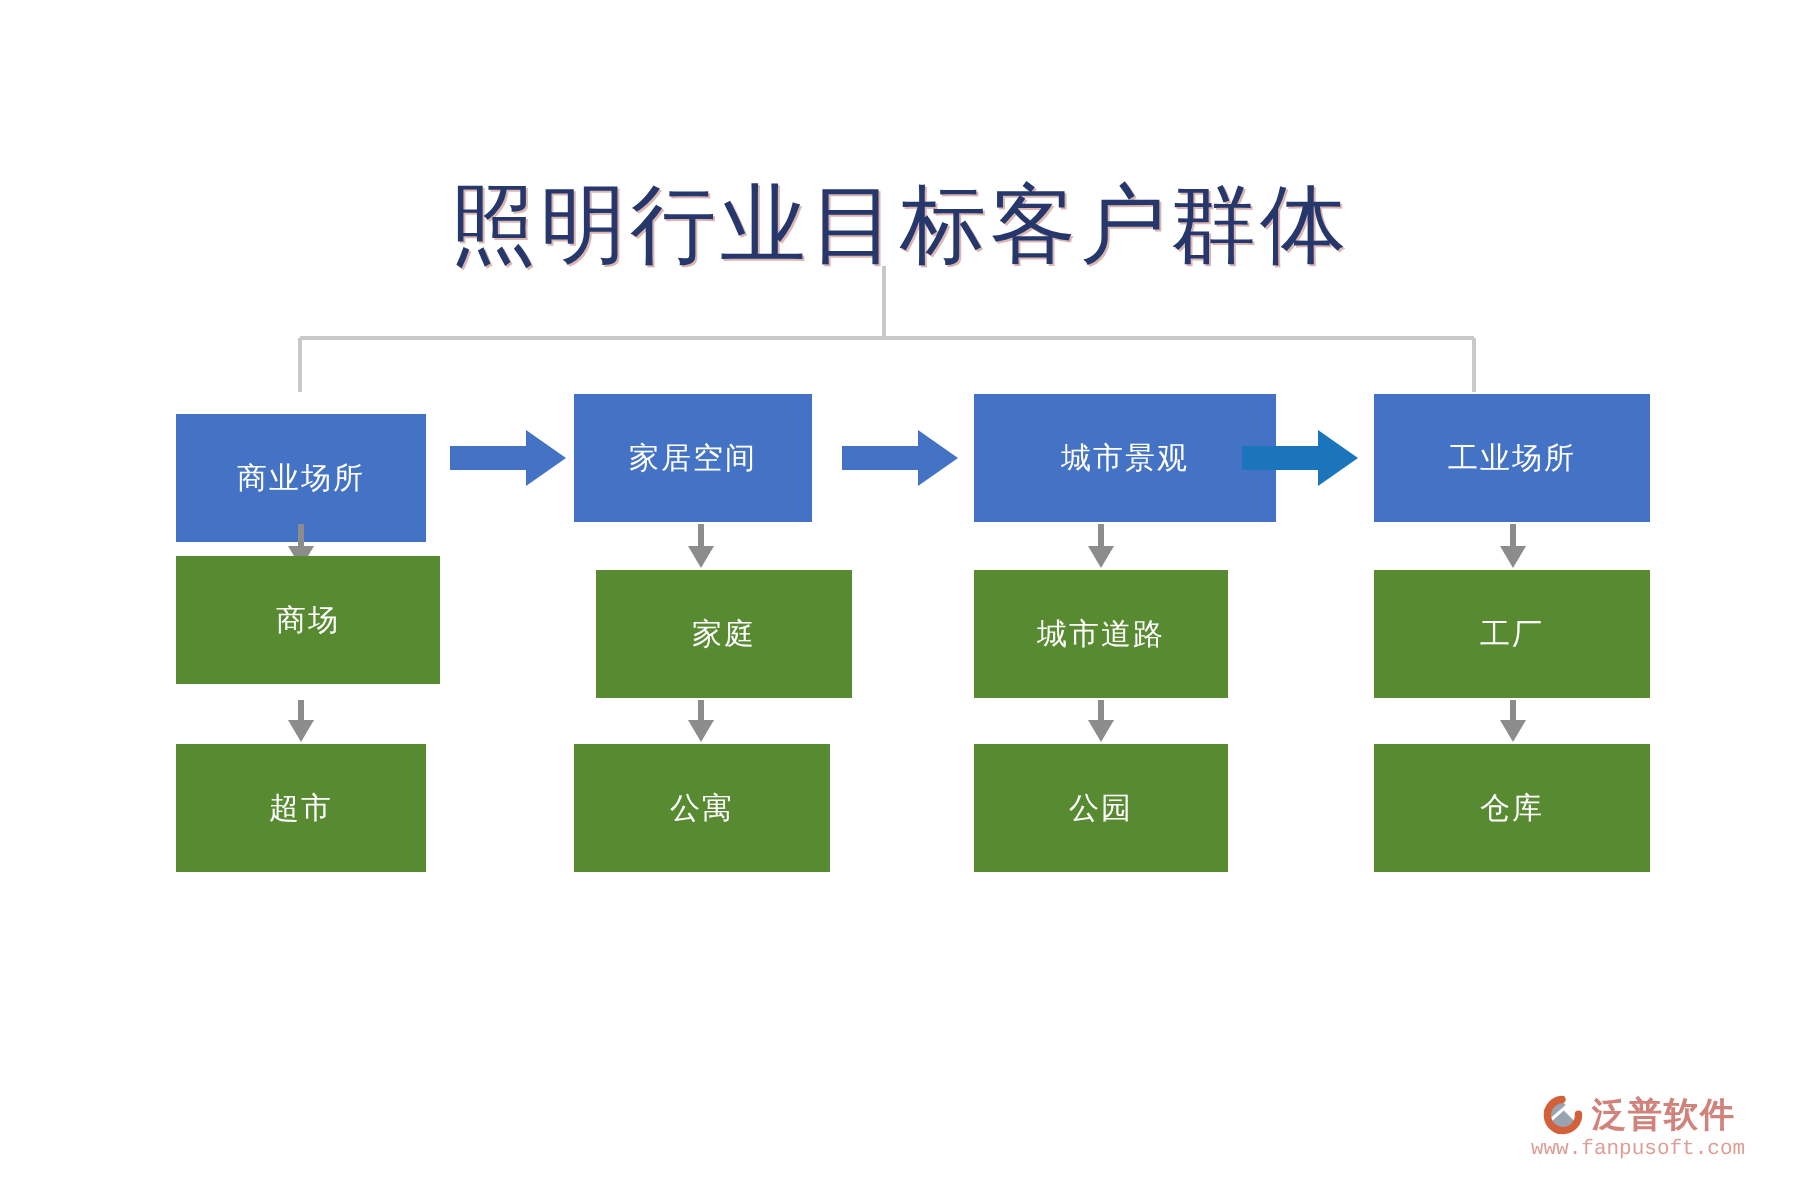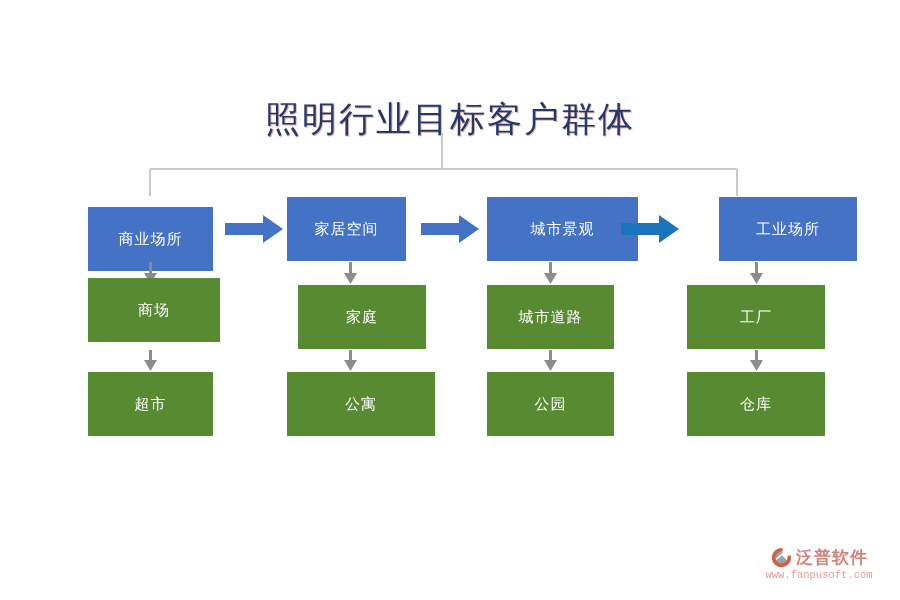--- a/index.html
+++ b/index.html
@@ -1,23 +1,23 @@
 <!DOCTYPE html>
 <html><head>
 <meta charset="utf-8">
 <style>
   html,body{margin:0;padding:0;background:#fff;}
   .canvas{
     position:relative;width:900px;height:600px;background:#ffffff;overflow:hidden;
     font-family:"Liberation Sans","DejaVu Sans",sans-serif;
   }
   .title{
-    position:absolute;left:0;right:0;top:84px;margin:12px;
+    position:absolute;left:0;right:0;top:84px;margin:0;
     text-align:center;font-family:"Liberation Serif","DejaVu Serif",serif;
-    font-size:35px;font-weight:400;letter-spacing:2px;color:#26386B;
+    font-size:43px;font-weight:400;letter-spacing:2px;color:#26386B;
     text-shadow:1px 1px 0 rgba(168,70,60,0.40);
   }
   .conn{position:absolute;left:0;top:0;pointer-events:none;}
   .box{
     position:absolute;height:64px;display:flex;align-items:center;justify-content:center;
     color:#ffffff;font-size:15px;letter-spacing:1px;
   }
   .box.blue{background:#4472C4;}
   .box.green{background:#578A31;}
   .harrow,.darrow{position:absolute;}
@@ -59,21 +59,21 @@
   <div class="box blue" style="left:287px;top:197px;width:119px;">家居空间</div>
   <svg class="darrow" style="left:343px;top:262px;" width="15" height="22">
     <path d="M7.5,0 L7.5,12" stroke="#8C8C8C" stroke-width="3" fill="none"></path>
     <path d="M1,11 L14,11 L7.5,22 Z" fill="#8C8C8C"></path>
   </svg>
   <div class="box green" style="left:298px;top:285px;width:128px;">家庭</div>
   <svg class="darrow" style="left:343px;top:350px;" width="15" height="21">
     <path d="M7.5,0 L7.5,11" stroke="#8C8C8C" stroke-width="3" fill="none"></path>
     <path d="M1,10 L14,10 L7.5,21 Z" fill="#8C8C8C"></path>
   </svg>
-  <div class="box green" style="left:287px;top:372px;width:148px;">公寓</div>
+  <div class="box green" style="left:287px;top:372px;width:128px;">公寓</div>
 
   <svg class="harrow" style="left:421px;top:215px;" width="58" height="28">
     <path d="M0,8 L38,8 L38,0 L58,14 L38,28 L38,20 L0,20 Z" fill="#4472C4"></path>
   </svg>
 
   <div class="box blue" style="left:487px;top:197px;width:151px;">城市景观</div>
   <svg class="darrow" style="left:543px;top:262px;" width="15" height="22">
     <path d="M7.5,0 L7.5,12" stroke="#8C8C8C" stroke-width="3" fill="none"></path>
     <path d="M1,11 L14,11 L7.5,22 Z" fill="#8C8C8C"></path>
   </svg>
@@ -81,21 +81,21 @@
   <svg class="darrow" style="left:543px;top:350px;" width="15" height="21">
     <path d="M7.5,0 L7.5,11" stroke="#8C8C8C" stroke-width="3" fill="none"></path>
     <path d="M1,10 L14,10 L7.5,21 Z" fill="#8C8C8C"></path>
   </svg>
   <div class="box green" style="left:487px;top:372px;width:127px;">公园</div>
 
   <svg class="harrow" style="left:621px;top:215px;" width="58" height="28">
     <path d="M0,8 L38,8 L38,0 L58,14 L38,28 L38,20 L0,20 Z" fill="#1B75BC"></path>
   </svg>
 
-  <div class="box blue" style="left:687px;top:197px;width:138px;margin-left:32px;">工业场所</div>
+  <div class="box blue" style="left:687px;top:197px;width:138px;">工业场所</div>
   <svg class="darrow" style="left:749px;top:262px;" width="15" height="22">
     <path d="M7.5,0 L7.5,12" stroke="#8C8C8C" stroke-width="3" fill="none"></path>
     <path d="M1,11 L14,11 L7.5,22 Z" fill="#8C8C8C"></path>
   </svg>
   <div class="box green" style="left:687px;top:285px;width:138px;">工厂</div>
   <svg class="darrow" style="left:749px;top:350px;" width="15" height="21">
     <path d="M7.5,0 L7.5,11" stroke="#8C8C8C" stroke-width="3" fill="none"></path>
     <path d="M1,10 L14,10 L7.5,21 Z" fill="#8C8C8C"></path>
   </svg>
   <div class="box green" style="left:687px;top:372px;width:138px;">仓库</div>

